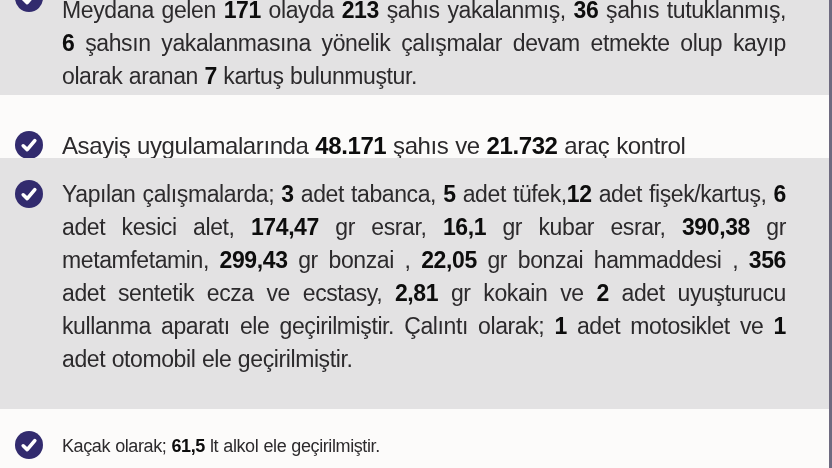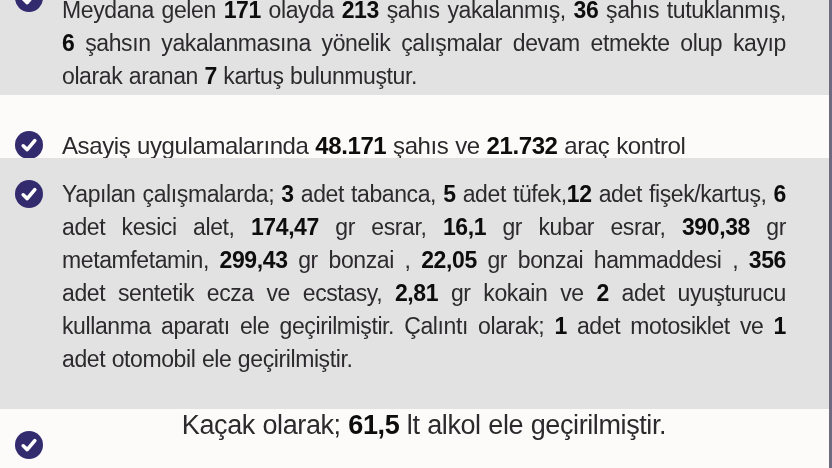--- a/index.html
+++ b/index.html
@@ -26,21 +26,21 @@
     font-size: 23px;
     line-height: 33px;
     letter-spacing: -0.4px;
     word-spacing: 0.5px;
     color: #2c2a2c;
     text-align: justify;
   }
   #row1 .txt { margin-top: -6px; }
   #row2 .txt { padding-top: 34px; font-size: 24px; text-align: left; }
   #row3 .txt { padding-top: 20px; }
-  #row4 .txt { font-size: 27px; text-align: center; }
+  #row4 .txt { padding-top: 21px; font-size: 18px; text-align: left; }
   .b { font-weight: bold; color: #0d0d0d; }
   .edge-line {
     position: absolute; top: 0; right: 0;
     width: 3px; height: 468px;
     background: #6e6a80;
   }
 </style>
 </head>
 <body>
 

